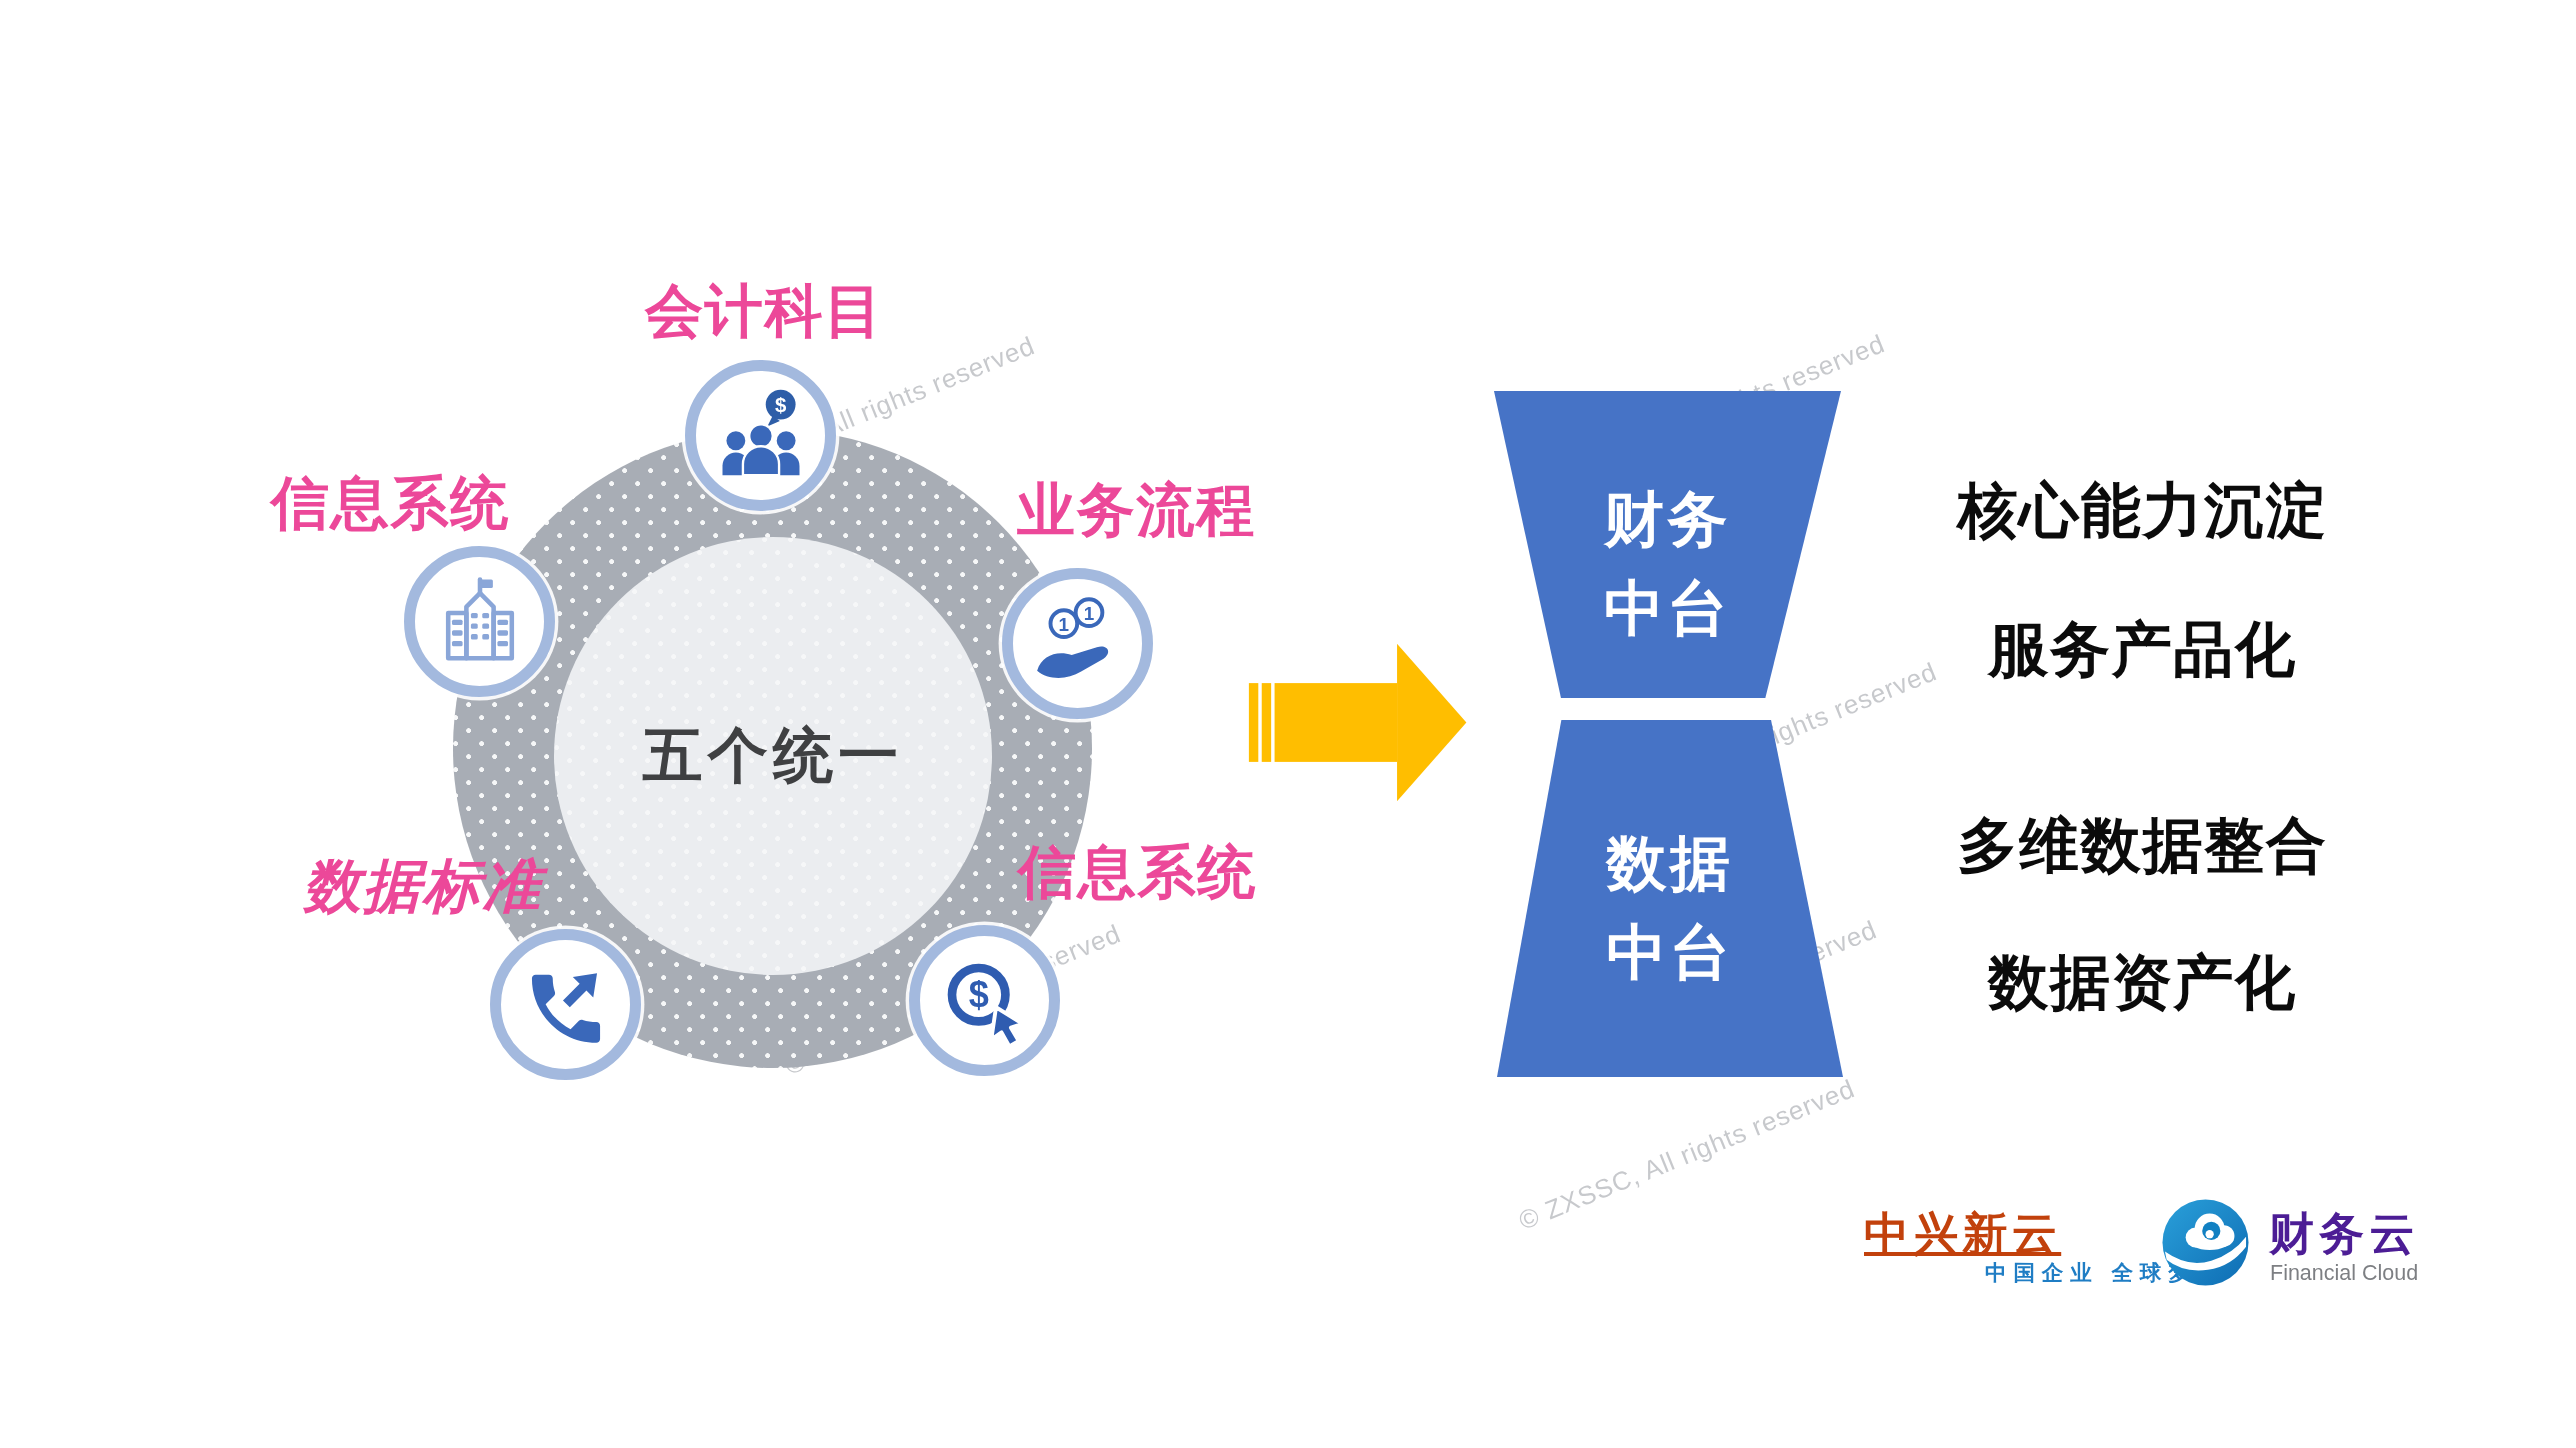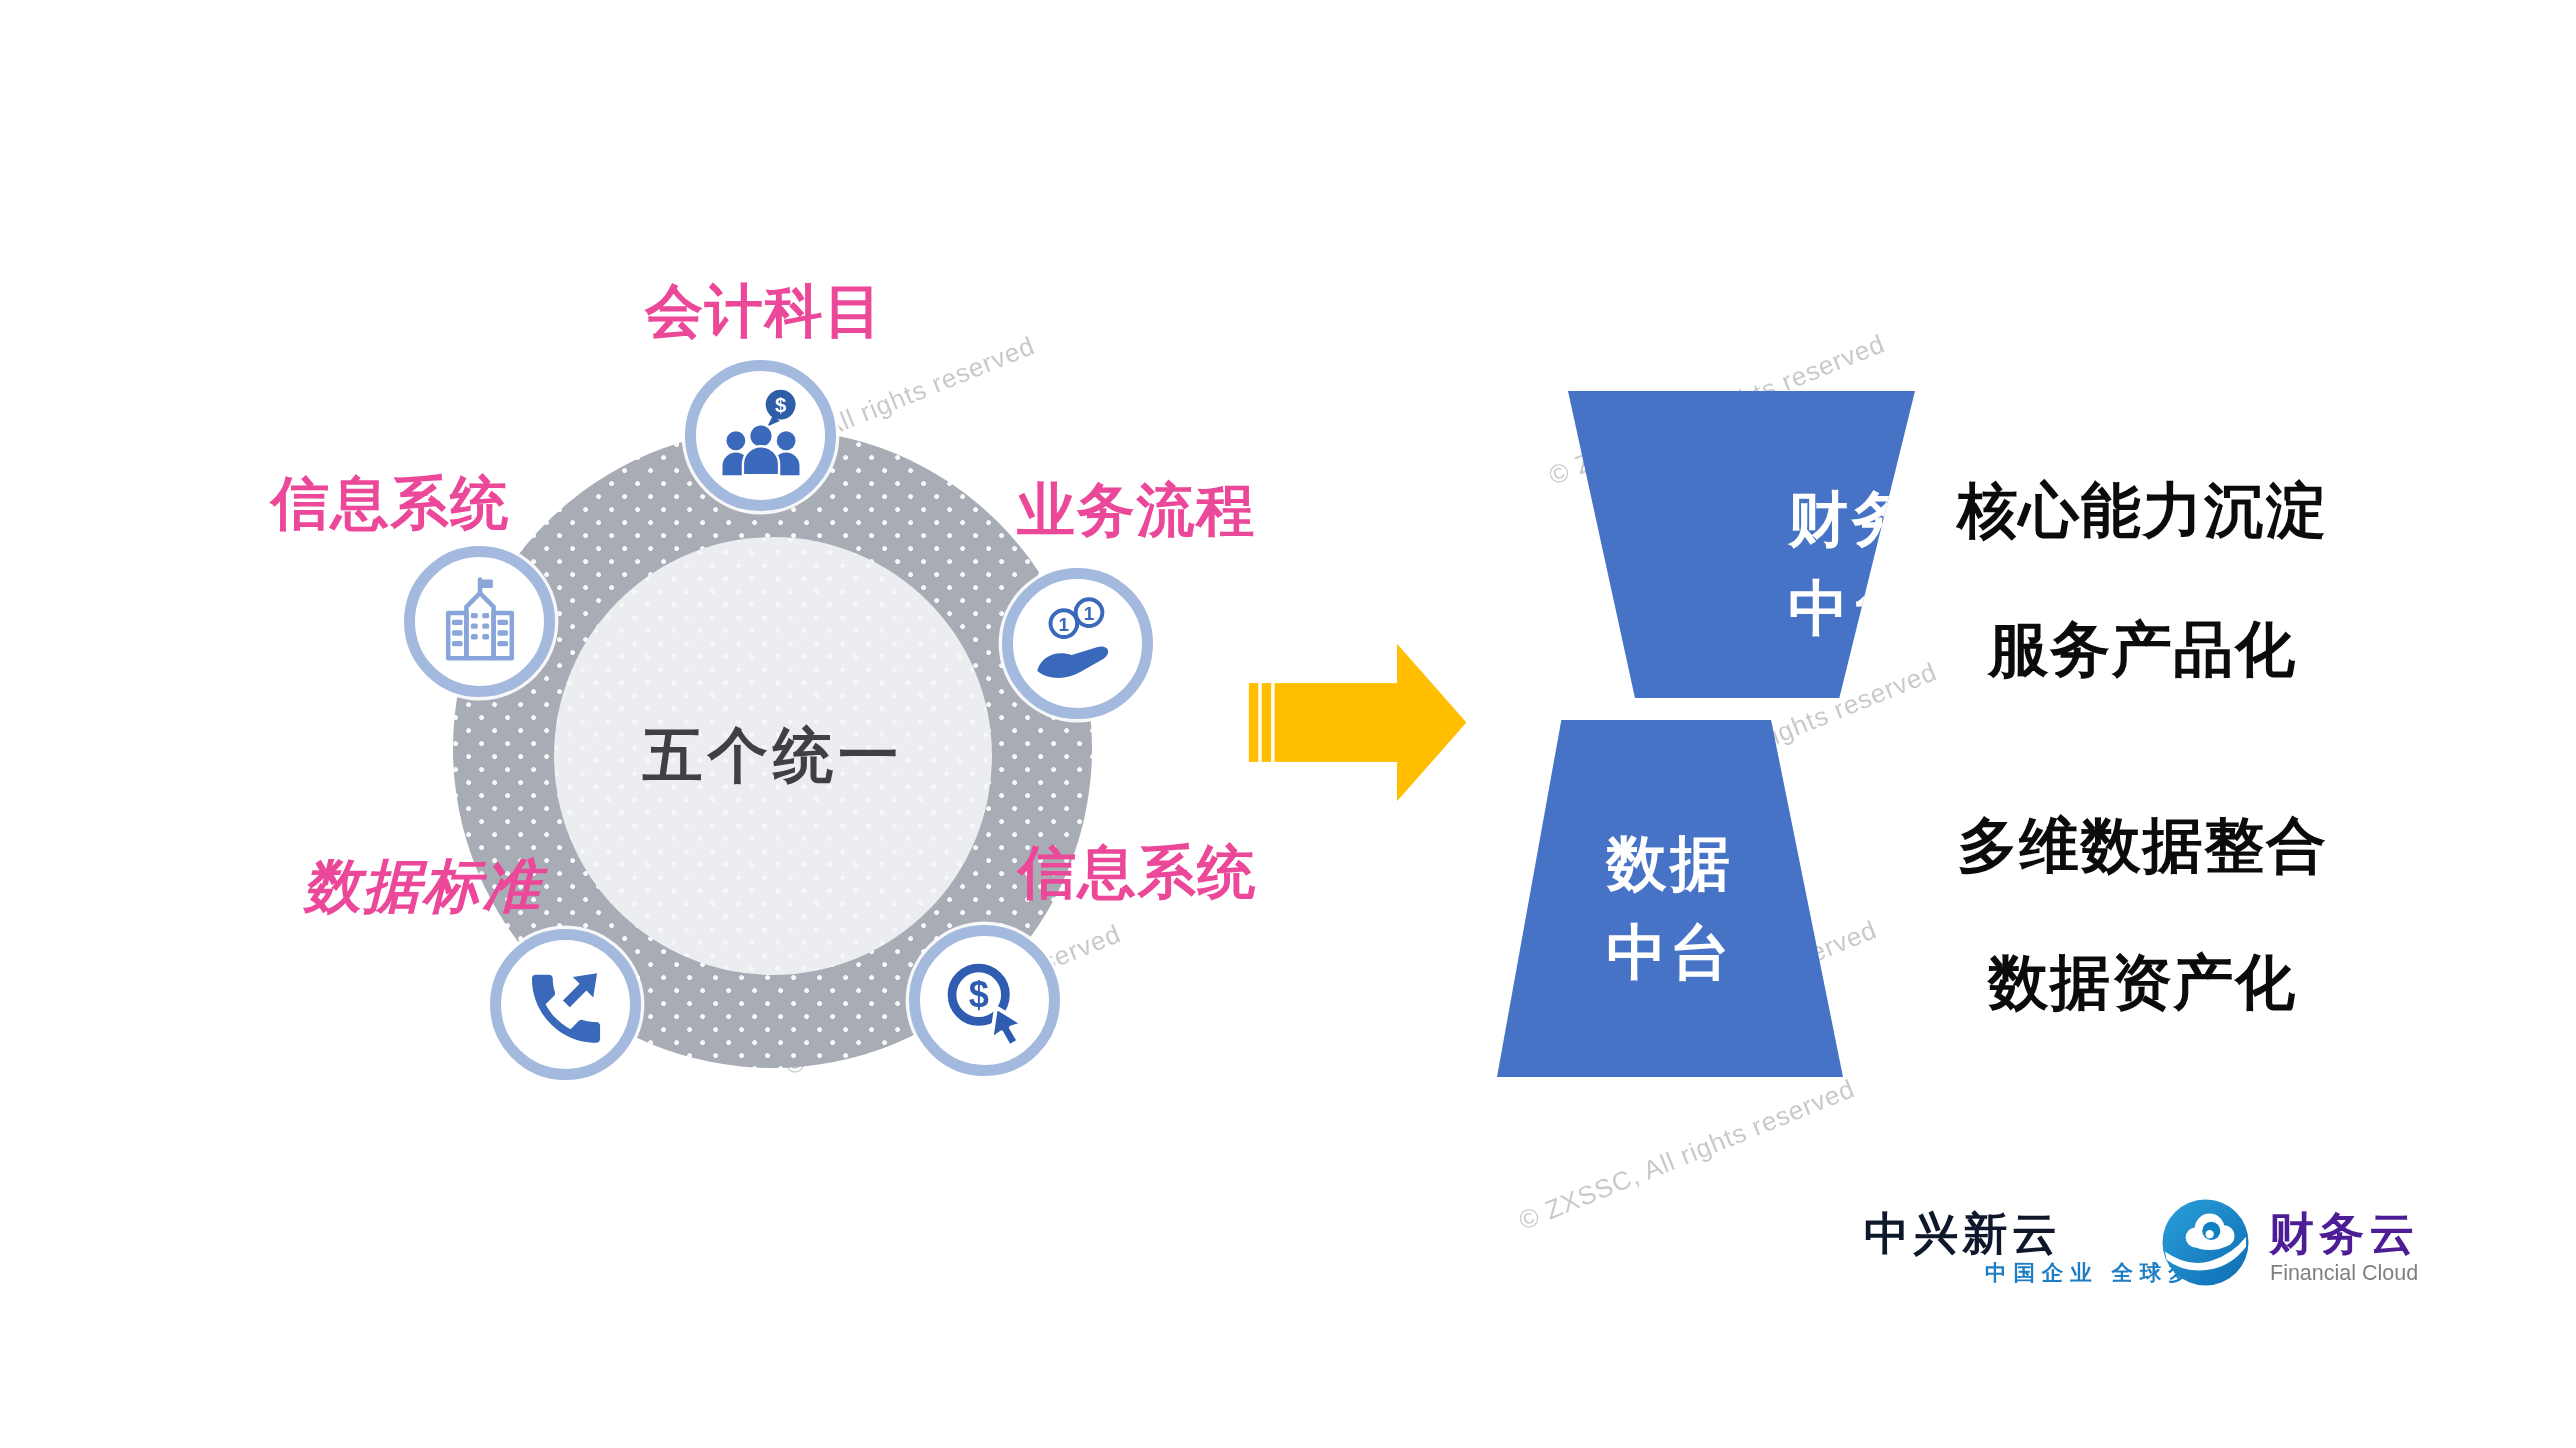--- a/index.html
+++ b/index.html
@@ -35,36 +35,36 @@
   
   .node-label{position:absolute;width:515px;text-align:center;font-size:58px;font-weight:800;
               color:#ec4899;letter-spacing:1.7px;}
 
   
   .big-arrow{position:absolute;left:1247px;top:642px;}
 
   
   .trap{position:absolute;background:#4673c6;display:flex;flex-direction:column;
         align-items:center;justify-content:center;}
-  .trap-1{left:1568px;top:391px;width:347px;height:307px;
-          clip-path:polygon(0% 0%,100% 0%,78.2% 100%,19.3% 100%);align-items:flex-end;}
+  .trap-1{left:1494px;top:391px;width:347px;height:307px;
+          clip-path:polygon(0% 0%,100% 0%,78.2% 100%,19.3% 100%);}
   .trap-2{left:1497px;top:720px;width:346px;height:357px;
           clip-path:polygon(18.6% 0%,79.2% 0%,100% 100%,0% 100%);}
   .trap .tline{font-size:60px;font-weight:800;color:#ffffff;line-height:89px;letter-spacing:3.4px;}
   .trap-1 .tblock{transform:translateY(19px);}
   .trap-2 .tblock{transform:translateY(8.6px);}
   .tblock{display:flex;flex-direction:column;align-items:center;}
 
   
   .outcome-line{position:absolute;left:1842px;width:601px;text-align:center;
                 font-size:60px;font-weight:800;color:#0b0b0b;letter-spacing:1.7px;}
 
   
   .logo-brand{position:absolute;left:1864px;top:1204px;font-size:45px;font-weight:800;
-              color:#0f172a;letter-spacing:4.3px;}
+              color:#c2410c;letter-spacing:4.3px;text-decoration:underline;}
   .logo-slogan{position:absolute;left:1985px;top:1258px;font-size:21.5px;font-weight:600;
                color:#1f7dc4;letter-spacing:6.9px;}
   .logo-cloud{position:absolute;left:2160px;top:1197px;}
   .logo-product{position:absolute;left:2269px;top:1204px;font-size:45px;font-weight:800;
                 color:#4c1d95;letter-spacing:5.2px;}
   .logo-product-en{position:absolute;left:2270px;top:1261px;font-size:21.5px;color:#7d7f83;}
 </style>
 </head>
 <body>
 

